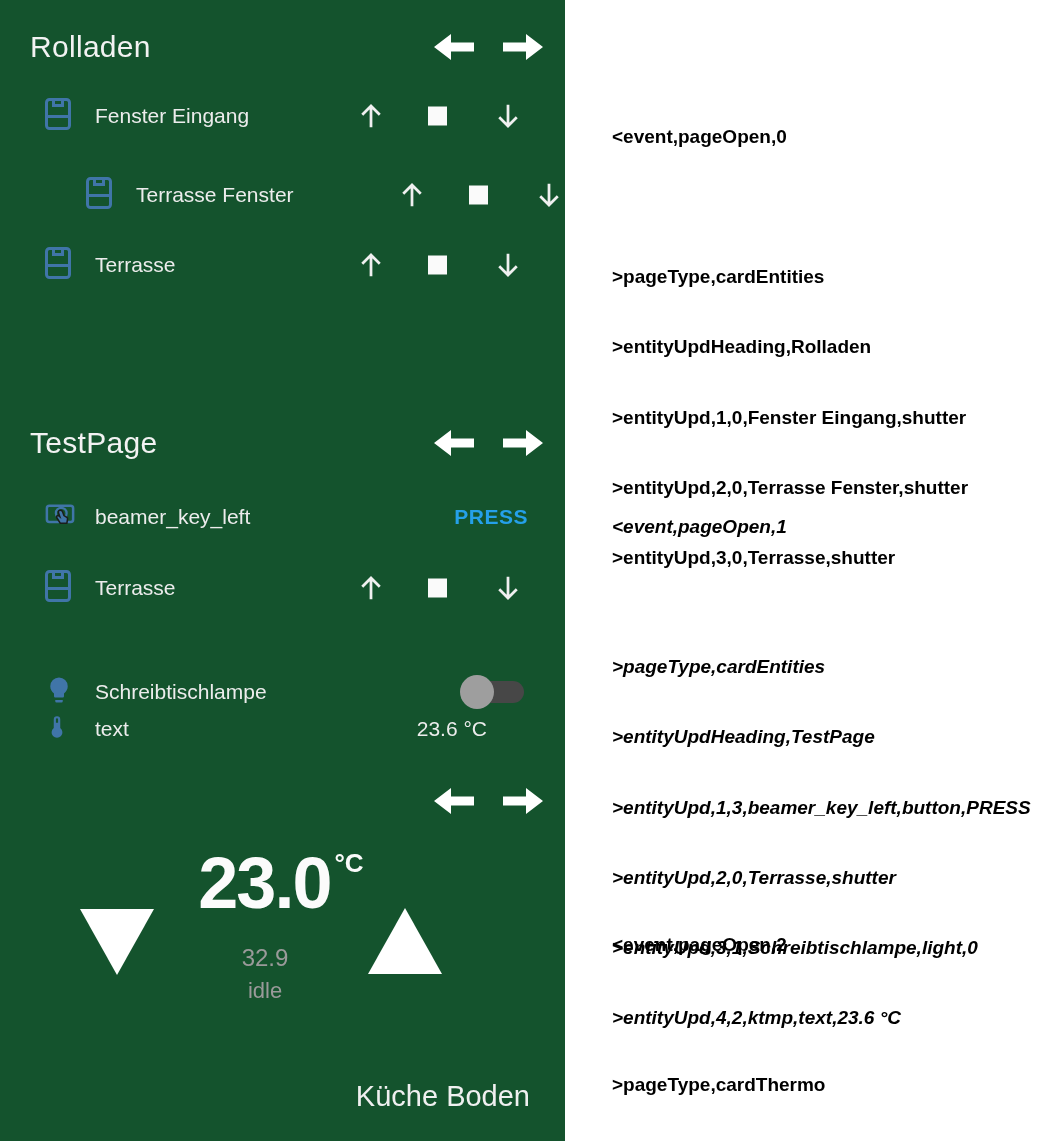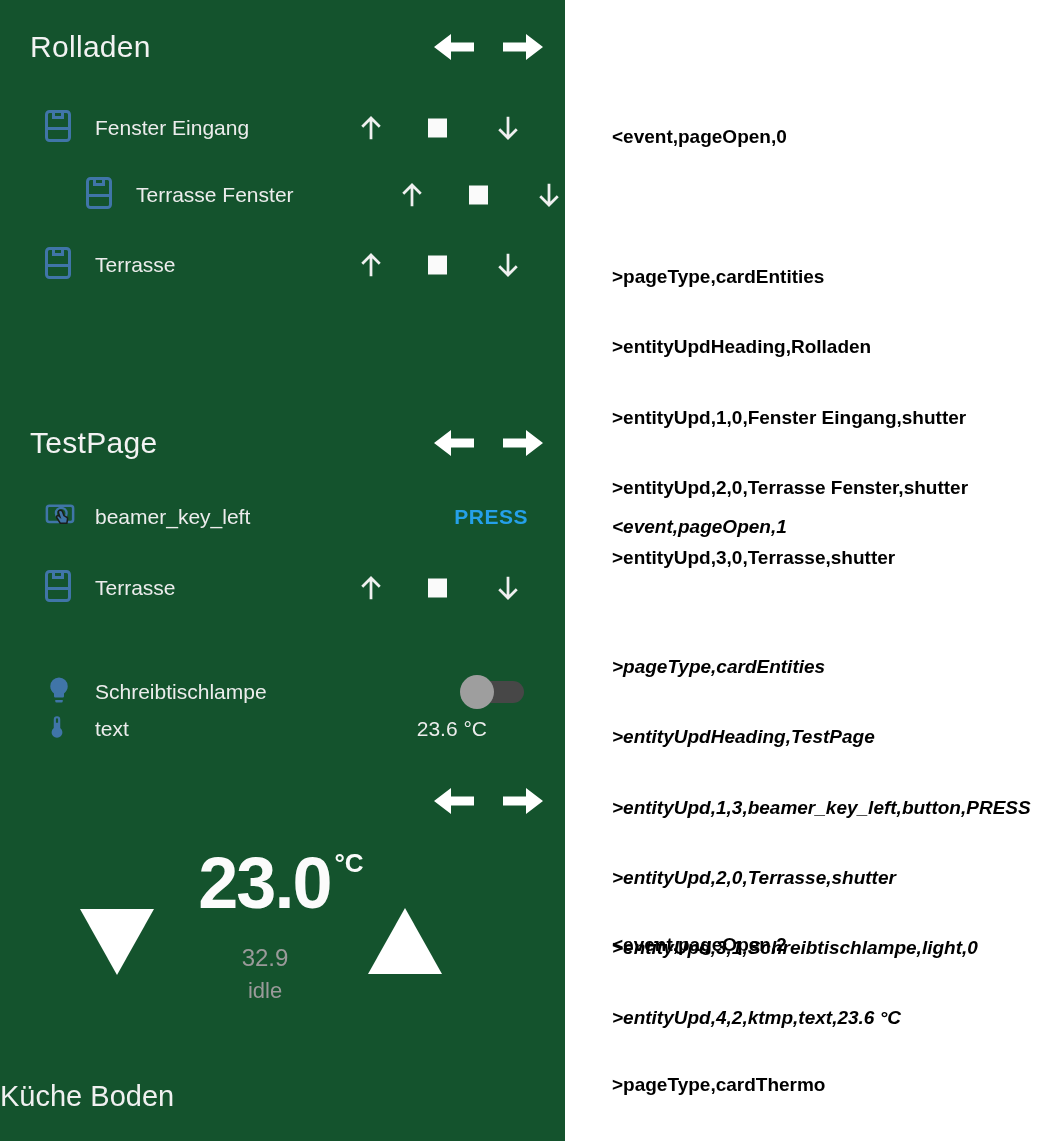--- a/index.html
+++ b/index.html
@@ -30,21 +30,21 @@
   .toggle { position:absolute; left:460px; top:2px; width:66px; height:44px; background:none; border:none; padding:0; cursor:pointer; }
   .toggle-track { position:absolute; right:2px; top:11px; width:58px; height:22px; border-radius:11px; background:#474747; }
   .toggle-knob  { position:absolute; left:0; top:5px; width:34px; height:34px; border-radius:50%; background:#9e9e9e; }
 
   
   .thermo-temp { position:absolute; left:0; top:842px; width:530px; text-align:center; color:#fbfbfb; }
   .thermo-temp .big { font-size:72px; font-weight:700; letter-spacing:-2px;margin-left:28px; }
   .thermo-temp .sup { font-size:26px; font-weight:700; vertical-align:top; position:relative; top:6px; left:4px; }
   .thermo-target { position:absolute; left:0; top:944px; width:530px; text-align:center; color:#9a9a9a; font-size:24px; }
   .thermo-state  { position:absolute; left:0; top:978px; width:530px; text-align:center; color:#9a9a9a; font-size:22px; }
-  .thermo-title  { position:absolute; left:0; top:1080px; width:530px; text-align:left; color:#f0f0f0; font-size:29px; }
+  .thermo-title  { position:absolute; left:0; top:1080px; width:530px; text-align:right; color:#f0f0f0; font-size:29px; }
   .tri-btn { position:absolute; width:0; height:0; background:none; border-style:solid; padding:0; cursor:pointer; }
   .tri-down { left:80px;  top:909px; border-width:66px 37px 0 37px; border-color:#ffffff transparent transparent transparent; }
   .tri-up   { left:368px; top:908px; border-width:0 37px 66px 37px; border-color:transparent transparent #ffffff transparent; }
 
   
   .log-block { position:absolute; left:612px; color:#000000; font-size:19px; font-weight:700; line-height:23.4px; white-space:pre; }
   .log-line { min-height:23.4px; }
 </style>
 </head>
 <body>
@@ -58,21 +58,21 @@
       <span><svg viewBox="0 0 40 30">
             <polygon fill="#ffffff" points="40,10.5 17,10.5 17,2 0,15 17,28 17,19.5 40,19.5"></polygon>
           </svg></span>
     </button>
     <button class="nav-btn" style="left:503px; top:32px;">
       <span><svg viewBox="0 0 40 30">
             <polygon fill="#ffffff" points="0,10.5 23,10.5 23,2 40,15 23,28 23,19.5 0,19.5"></polygon>
           </svg></span>
     </button>
 
-    <div class="entity-row" style="top:104px;">
+    <div class="entity-row" style="top:92px;">
       <span class="row-icon">
         <svg width="28" height="34" viewBox="0 0 28 34" fill="none" stroke="#4075a8" stroke-width="3">
             <rect x="2.5" y="2.5" width="23" height="29" rx="3"></rect>
             <path d="M9.5 3v5.5h9V3"></path>
             <line x1="3" y1="19.5" x2="25" y2="19.5"></line>
           </svg>
       </span>
       <span class="row-label">Fenster Eingang</span>
       <button class="ctl-btn ctl-up"><svg width="30" height="30" viewBox="0 0 24 24" fill="none" stroke="#f0f0f0" stroke-width="2.2">
             <path d="M12 21V4M5 11l7-7 7 7"></path>

